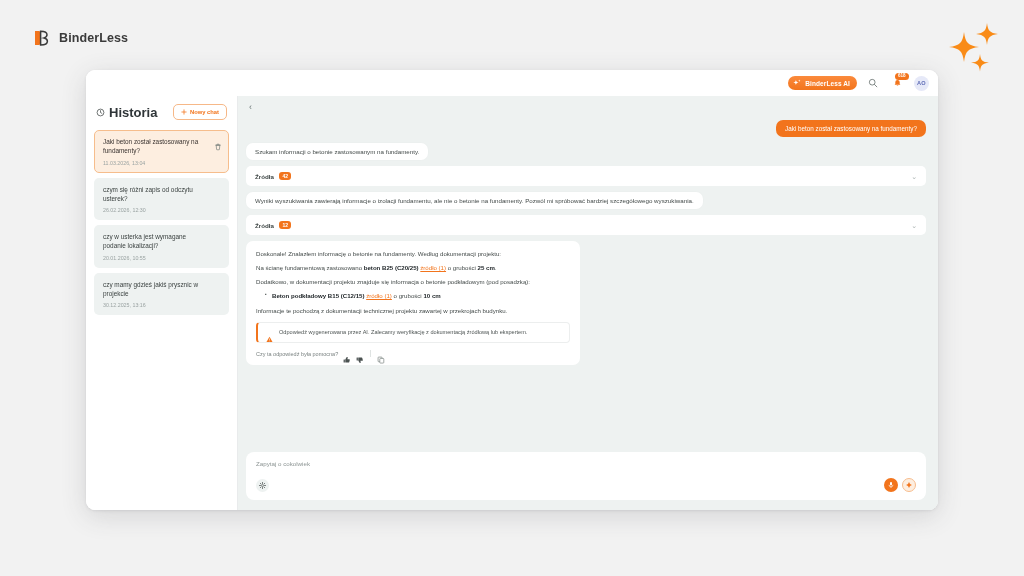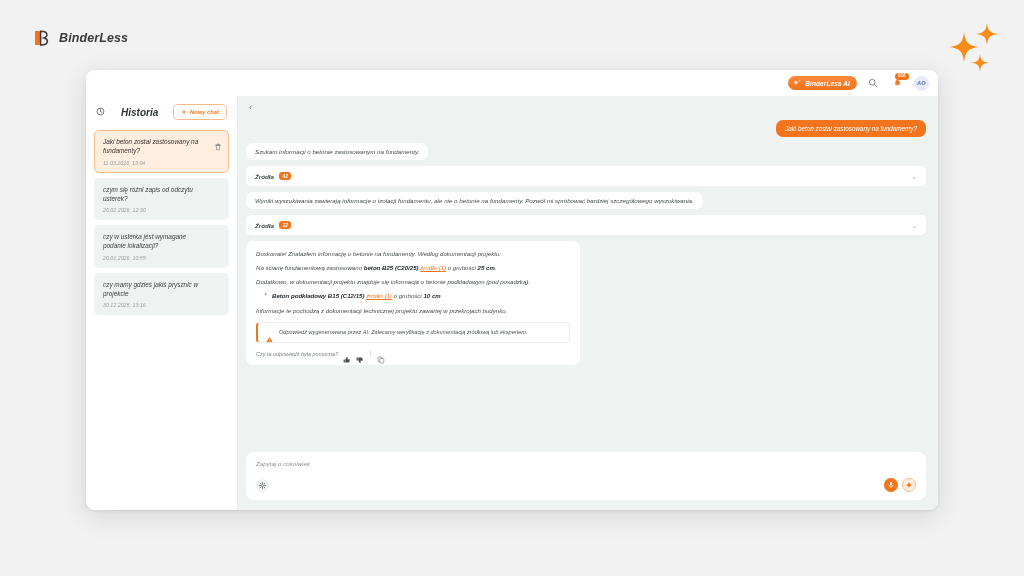--- a/index.html
+++ b/index.html
@@ -4,21 +4,21 @@
 <style>
   * { box-sizing: border-box; margin: 0; padding: 0; }
   html, body {
     width: 1024px; height: 576px;
     background: #f2f2f2;
     font-family: "Liberation Sans", sans-serif;
     overflow: hidden;
   }
 
   
-  .page { position: relative; width: 1024px; height: 576px; background: #f2f2f2; font-style: italic; }
+  .page { position: relative; width: 1024px; height: 576px; background: #f2f2f2; }
 
   .brand {
     position: absolute; left: 32px; top: 28px;
     display: flex; align-items: center; gap: 7px;
   }
   .brand-mark { width: 20px; height: 20px; display: block; }
   .brand-name { font-size: 12.5px; font-weight: bold; color: #3b3b3b; letter-spacing: .1px; }
 
   .sparkles { position: absolute; right: 14px; top: 18px; width: 66px; height: 58px; }
 
@@ -74,21 +74,21 @@
     width: 152px; flex: 0 0 152px;
     background: #ffffff;
     border-right: 1px solid #e9ebec;
     padding: 6px 8px 0 8px;
     display: flex; flex-direction: column;
   }
   .sidebar-head {
     display: flex; align-items: center; justify-content: space-between;
     padding: 2px 2px 0 2px; margin-bottom: 10px;
   }
-  .sidebar-title { display: flex; align-items: center; gap: 16px; font-size: 10px; font-weight: bold; color: #2f3538; }
+  .sidebar-title { display: flex; align-items: center; gap: 4px; font-size: 13px; font-weight: bold; color: #2f3538; }
   .new-chat {
     display: flex; align-items: center; gap: 3px;
     border: 1px solid #f6b888; color: #f2741c;
     background: #fff; border-radius: 5px;
     font-size: 5.8px; font-weight: bold;
     padding: 3.5px 7px; cursor: pointer; white-space: nowrap;
   }
   .hist-list { display: flex; flex-direction: column; gap: 5px; }
   .hist {
     position: relative;

